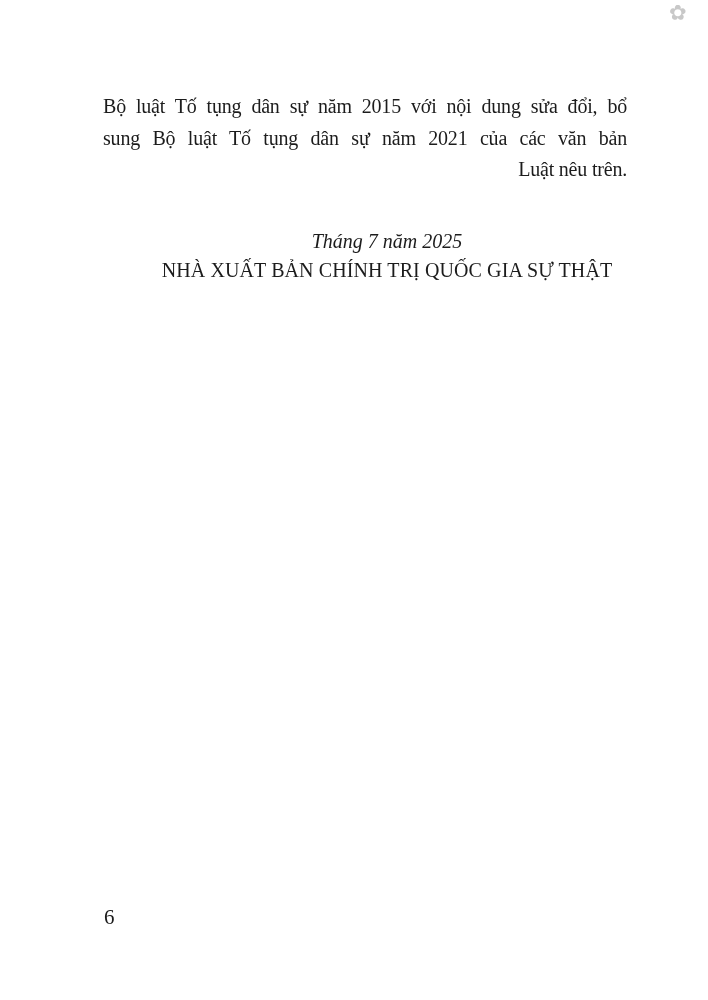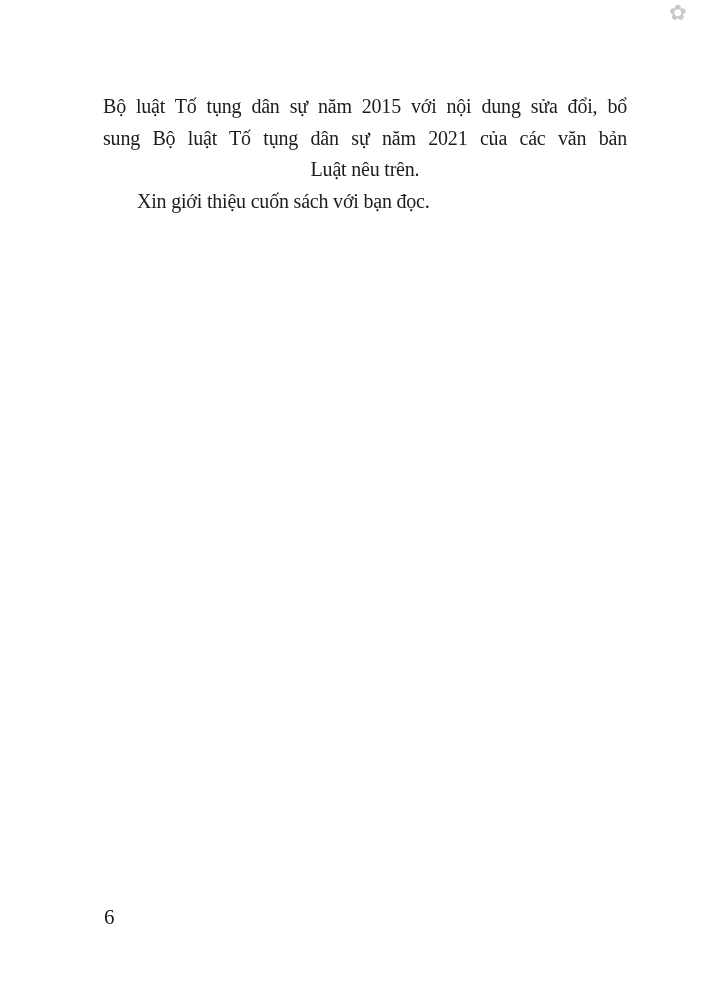--- a/index.html
+++ b/index.html
@@ -43,21 +43,21 @@
     letter-spacing: -0.2px;
     color: #1c1c1c;
   }
 
   .line-justify {
     text-align: justify;
     text-align-last: justify;
   }
 
   .line-plain {
-    text-align: center;
+    text-align: right;
   }
 
   .para-indent {
     text-indent: 34px;
     text-align: left;
   }
 
   
   .colophon {
     position: absolute;
@@ -93,19 +93,22 @@
 <body>
 
 <div class="page">
 
   <span class="ornament">✿</span>
 
   <div class="body-text">
     <div class="line-justify">Bộ luật Tố tụng dân sự năm 2015 với nội dung sửa đổi, bổ</div>
     <div class="line-justify">sung Bộ luật Tố tụng dân sự năm 2021 của các văn bản</div>
     <div class="line-plain">Luật nêu trên.</div>
-    <div class="para-indent">Xin giới thiệu cuốn sách với bạn đọc.</div>
   </div>
 
+  <div class="colophon">
+    <div class="date">Tháng 7 năm 2025</div>
+    <div class="publisher">NHÀ XUẤT BẢN CHÍNH TRỊ QUỐC GIA SỰ THẬT</div>
+  </div>
 
   <div class="page-number">6</div>
 
 </div>
 
 </body></html>

